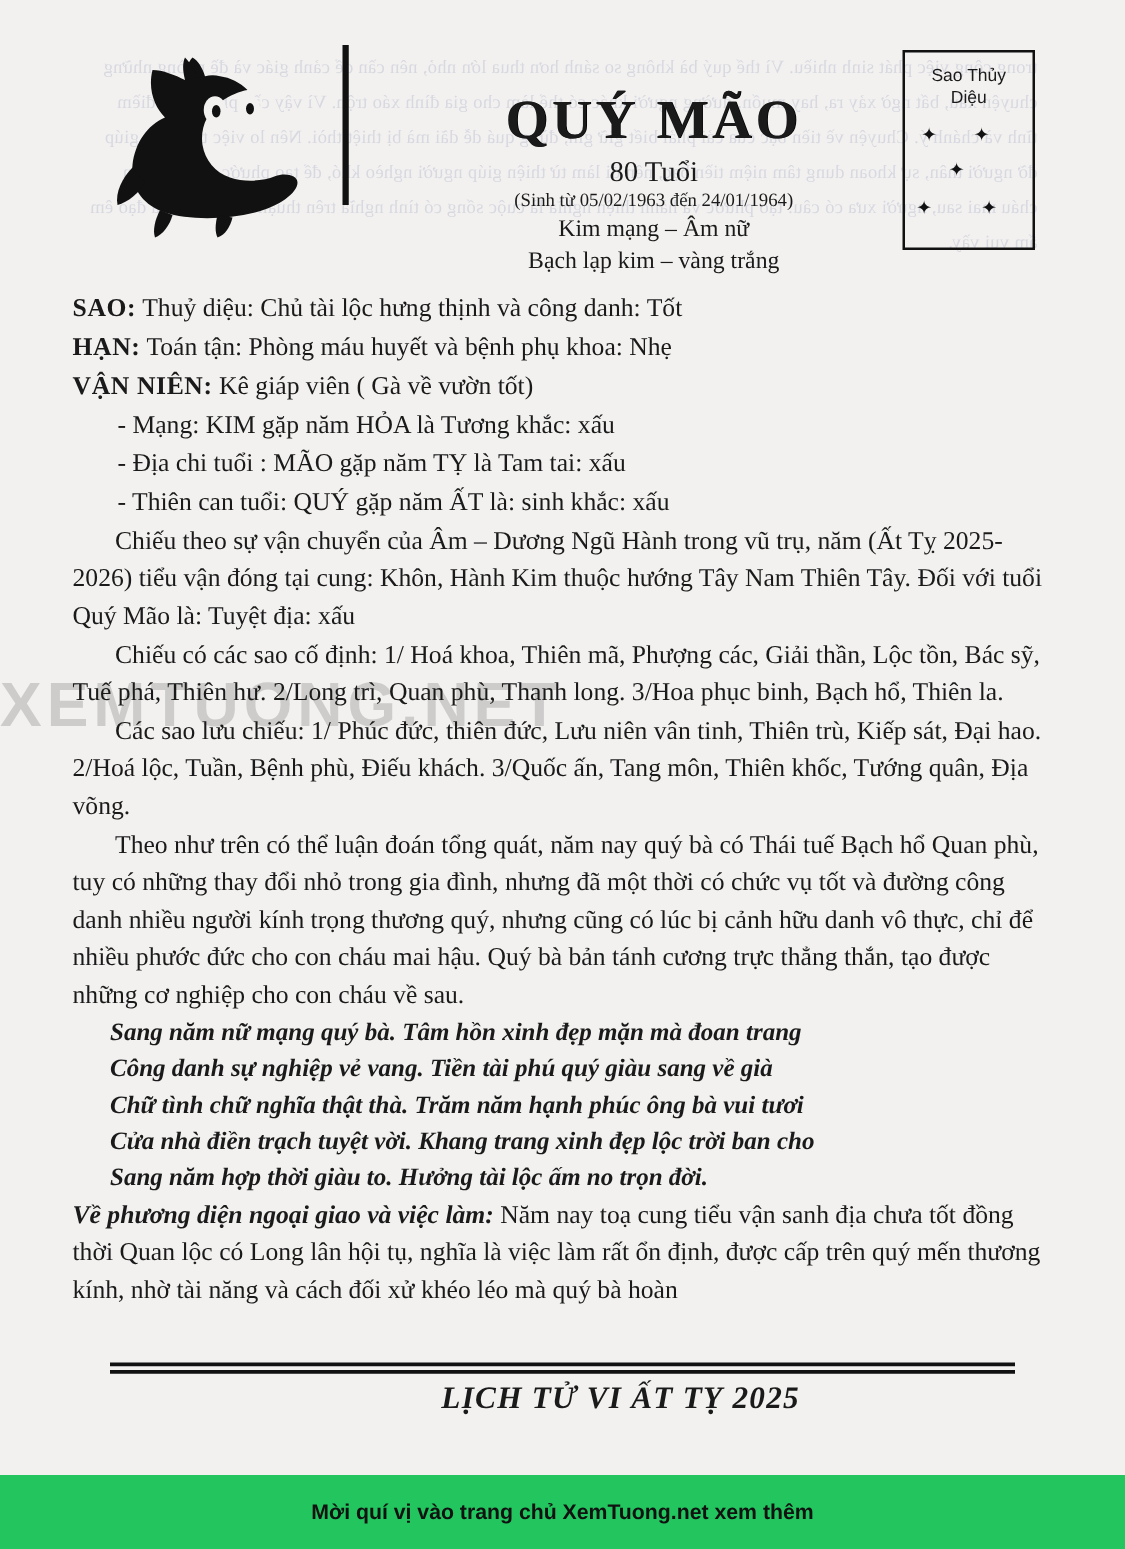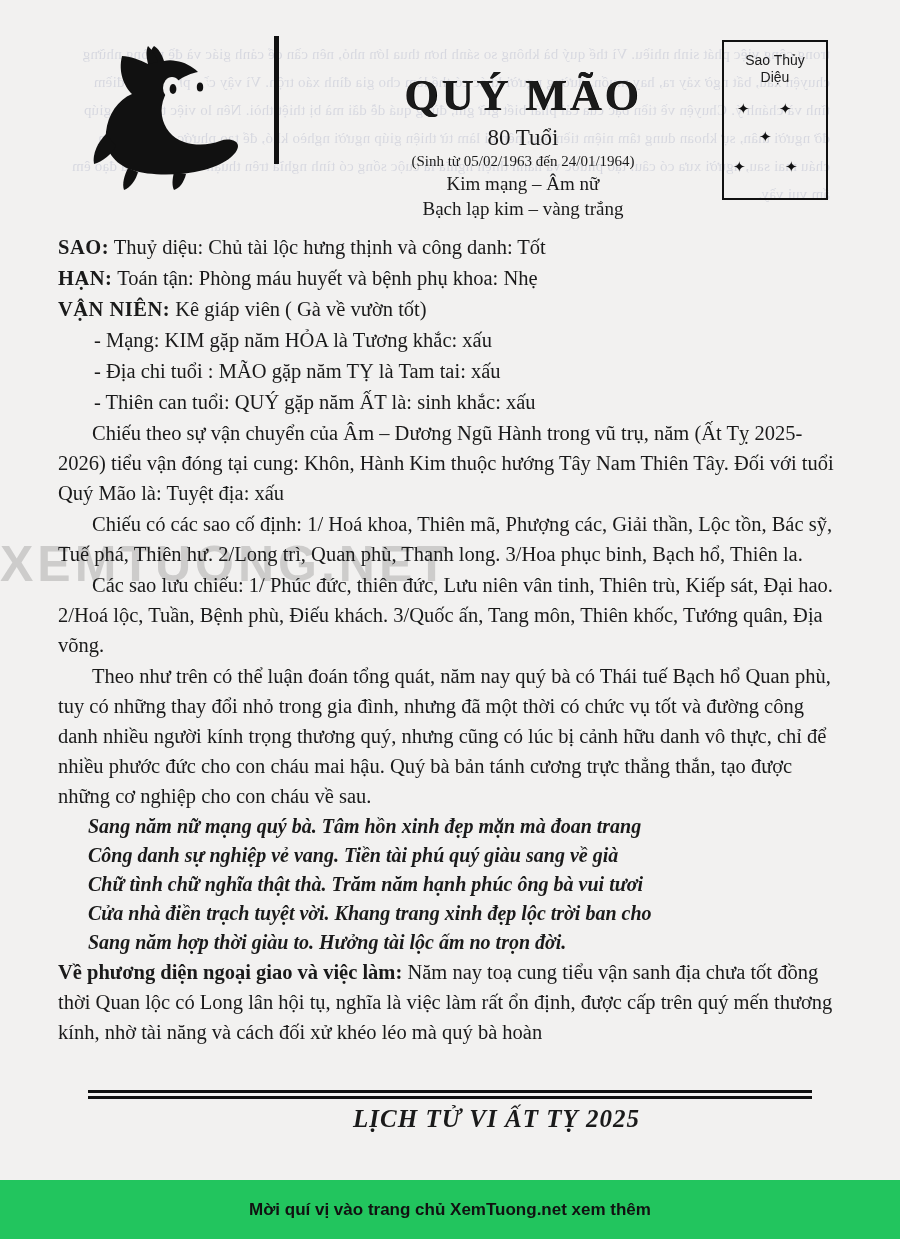--- a/index.html
+++ b/index.html
@@ -160,21 +160,21 @@
   .indent { text-indent: 34px; }
   .dash { padding-left: 36px; }
   .poem {
     font-style: italic;
     font-weight: bold;
     font-size: 20px;
     line-height: 29px;
     padding-left: 30px;
   }
   .poem p { margin: 0; }
-  .ital-lead { font-weight: bold; }
+  .ital-lead { font-style: italic; font-weight: bold; }
 
   
   .footer-rule {
     position: absolute;
     left: 88px;
     top: 1090px;
     width: 724px;
     border-top: 3px solid #111;
     border-bottom: 3px solid #111;
     height: 3px;

